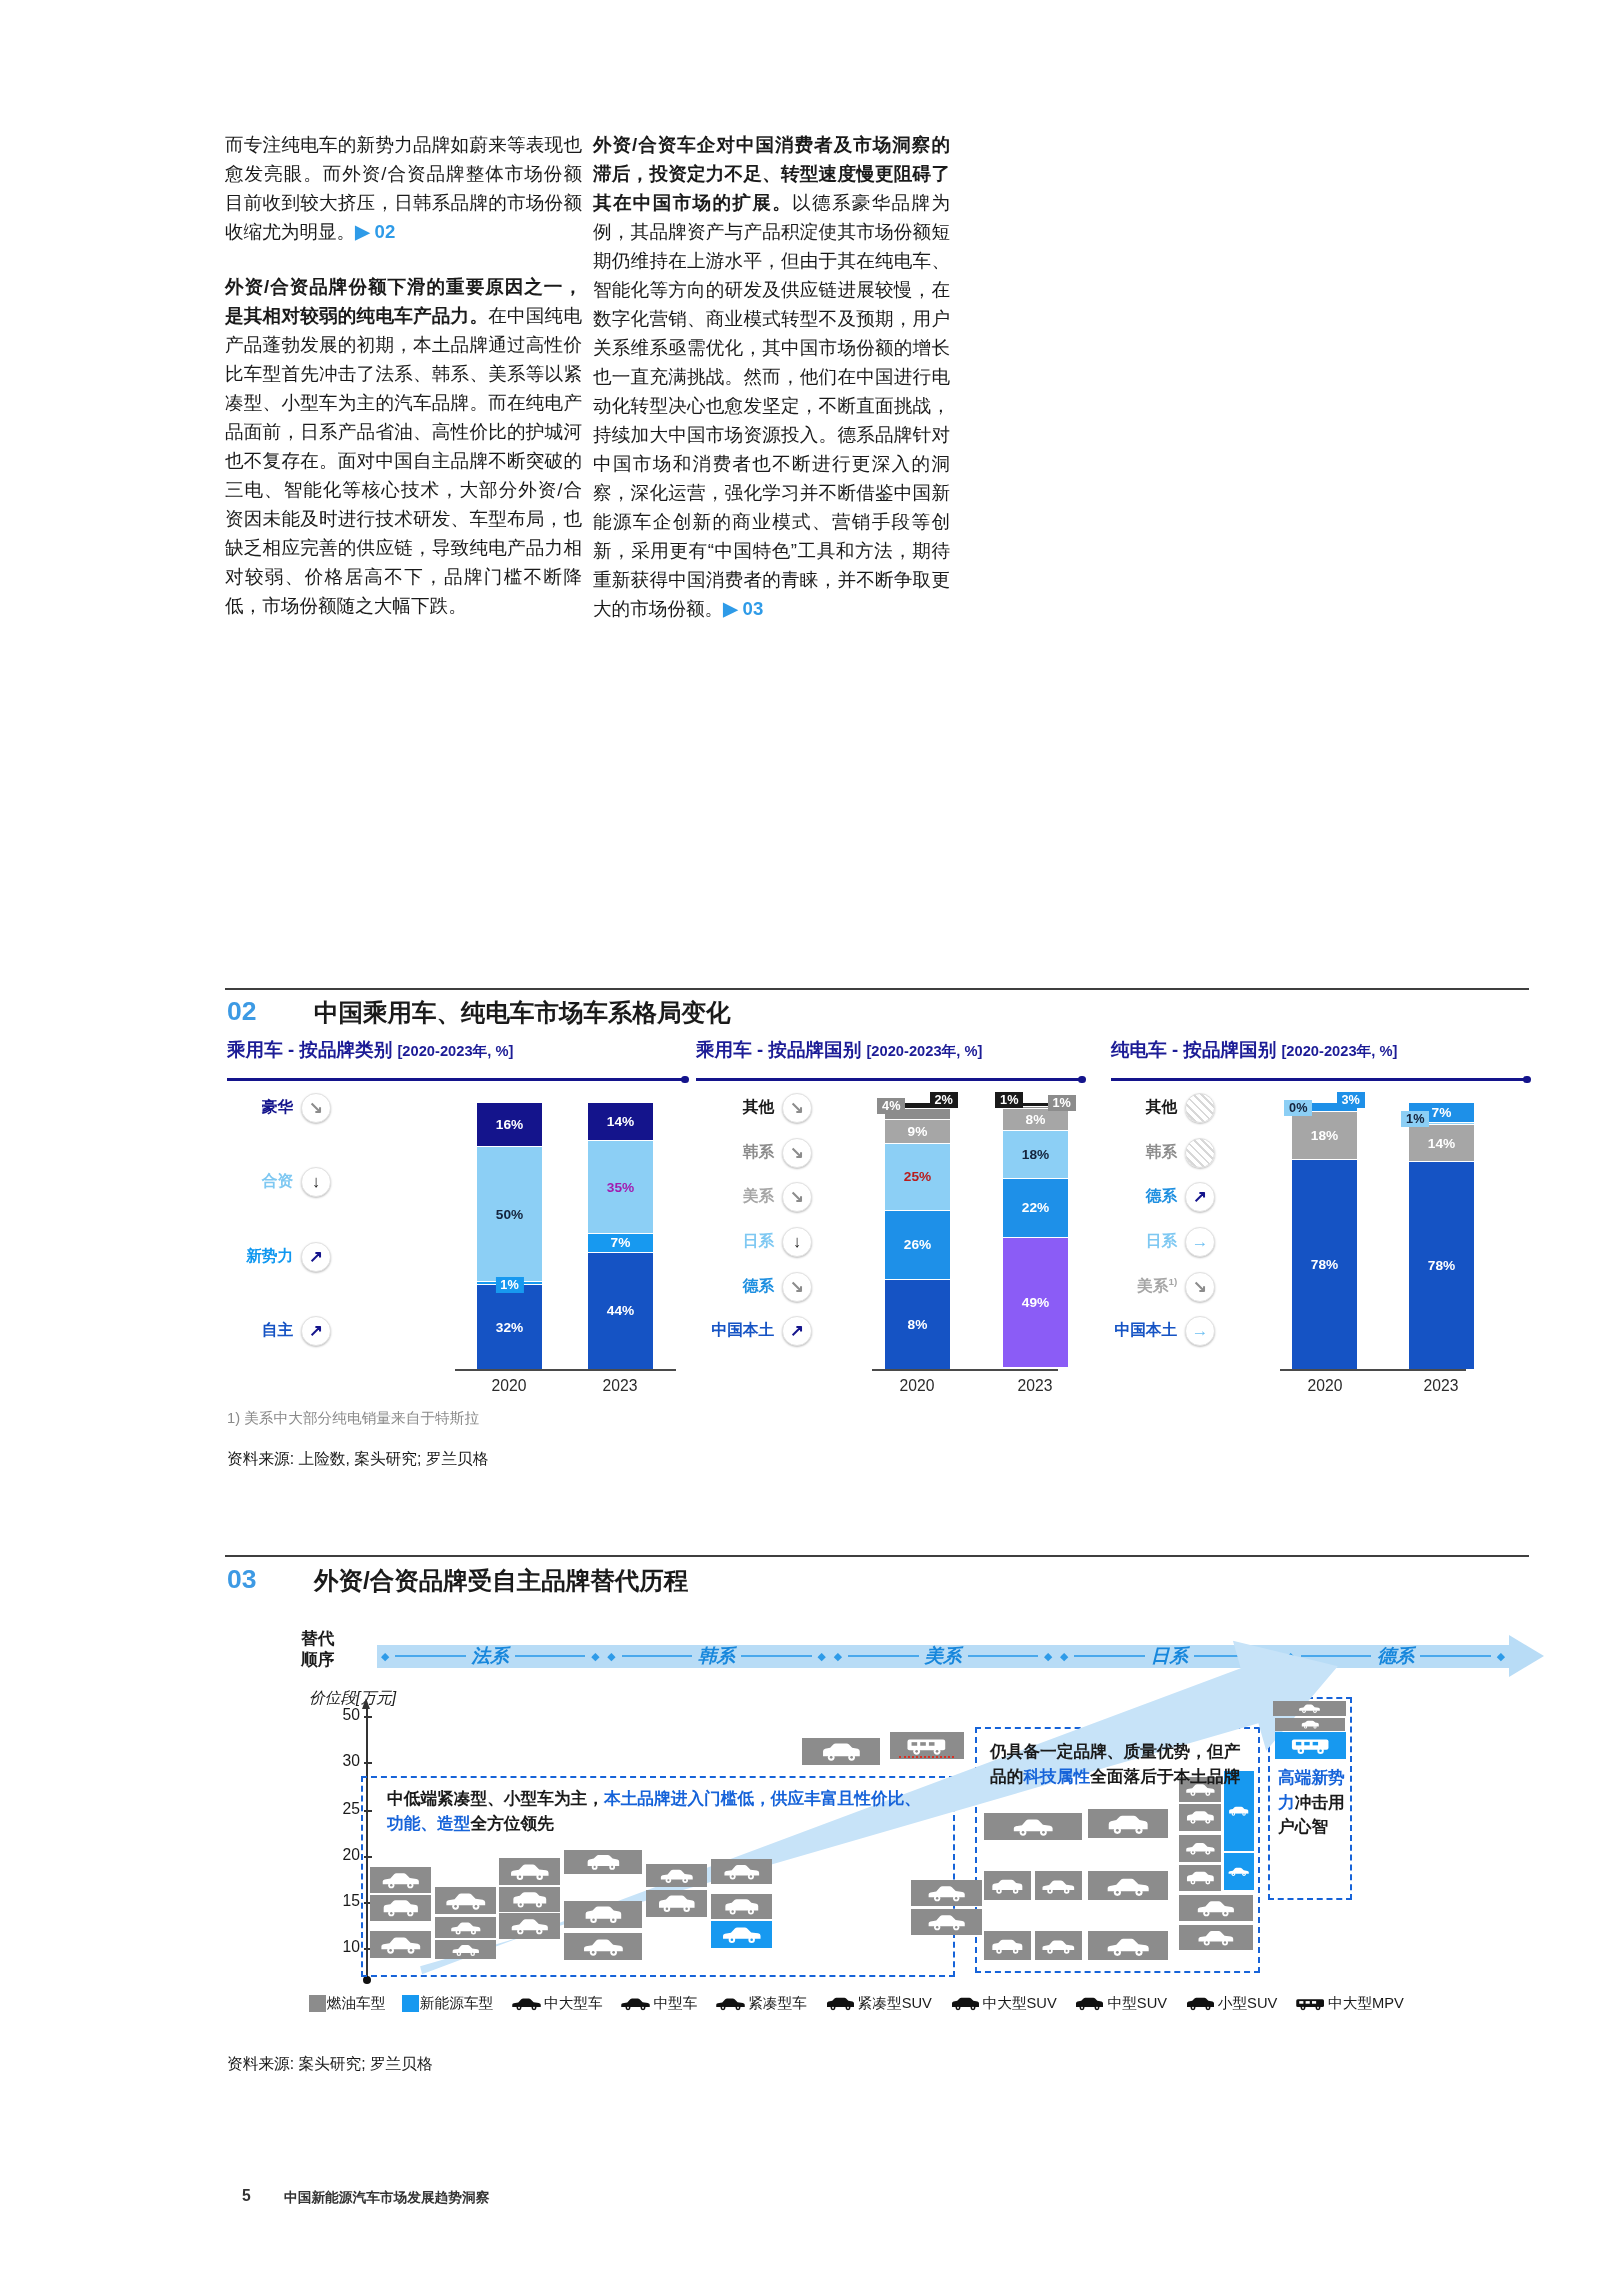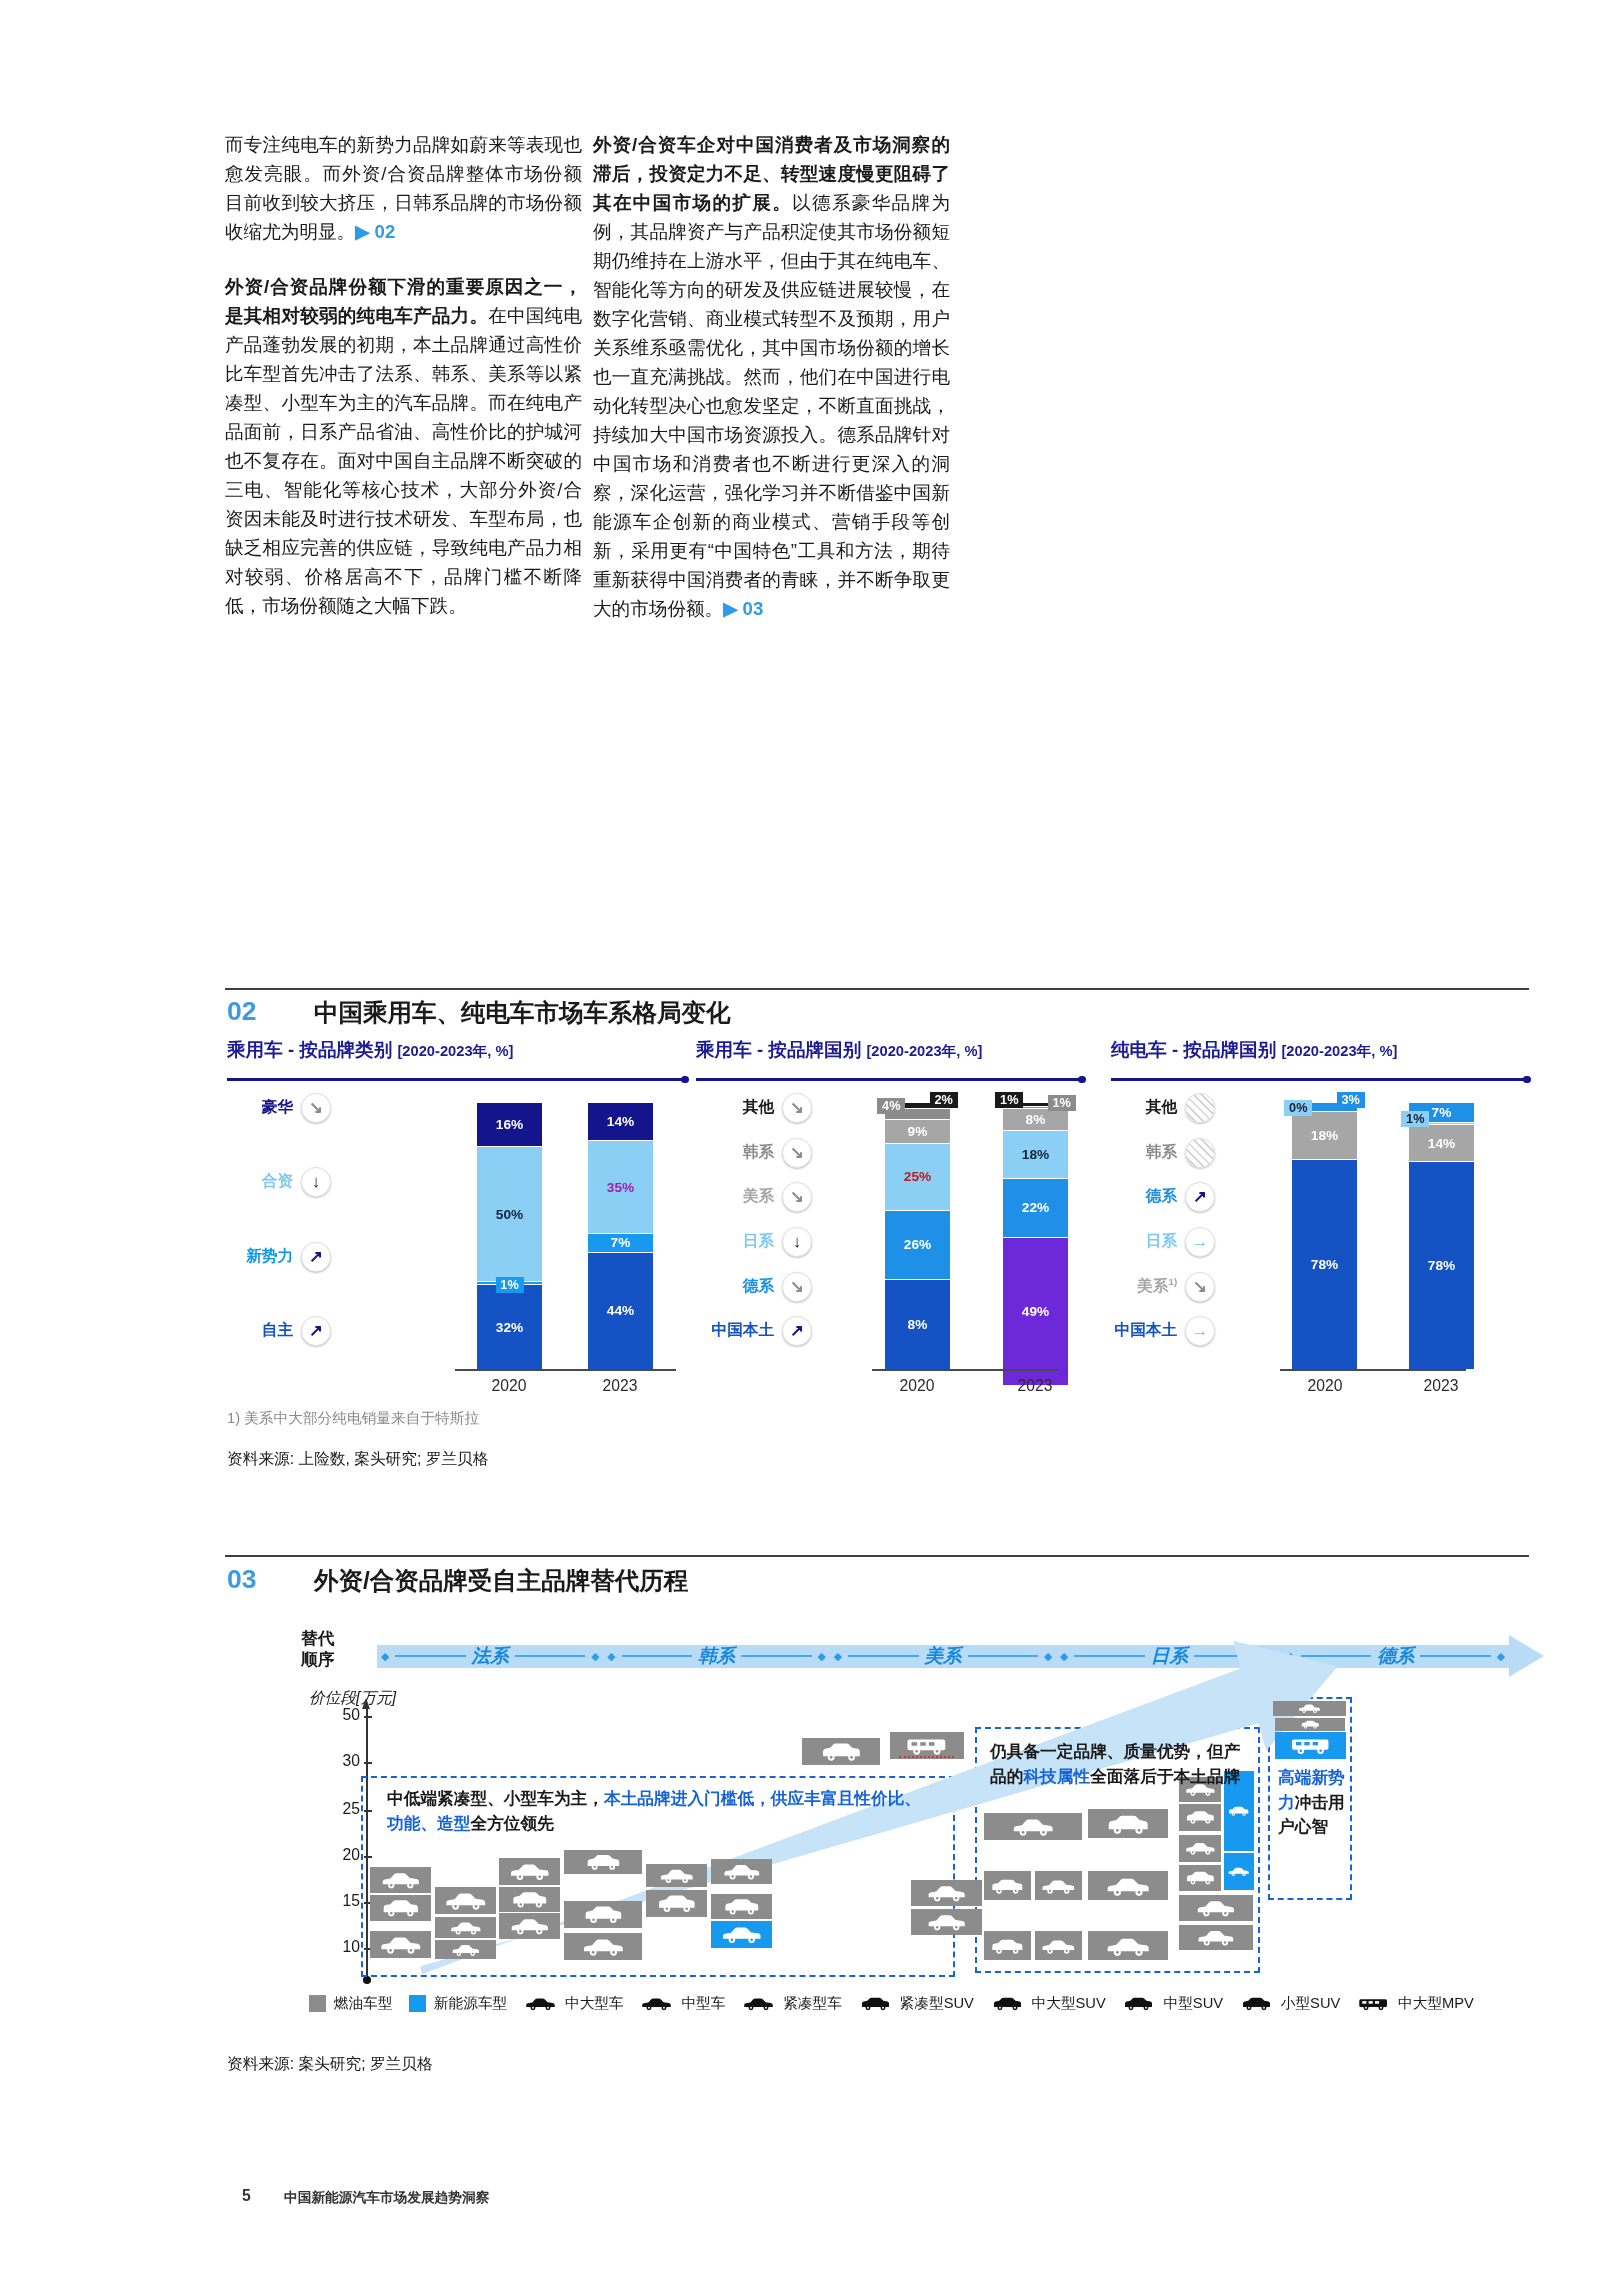--- a/index.html
+++ b/index.html
@@ -55,21 +55,21 @@
   .ytick{position:absolute;left:98px;width:37px;text-align:right;font-size:15.7px;color:#1a1a1a;}
   .ytick:after{content:"";position:absolute;right:-11.8px;top:9.8px;width:7.8px;height:2px;background:#333;}
   .dash-box{position:absolute;border:2.5px dashed #1663D9;box-sizing:border-box;}
   .box-text{position:absolute;font-size:16.7px;line-height:24.5px;font-weight:bold;z-index:6;}
   .tile{position:absolute;background:#8C8C8C;display:flex;align-items:center;justify-content:center;z-index:4;}
   .tile.ev{background:#1799F0;}
   .tile svg{width:78%;height:82%;}
   .tile.red:after{content:"";position:absolute;left:12%;bottom:1px;width:74%;border-bottom:2.9px dotted #D93025;}
   .bigarrow{position:absolute;left:0;top:0;z-index:1;}
   .legend{position:absolute;left:84px;top:367px;display:flex;align-items:center;gap:16.7px;}
-  .leg-item{display:flex;align-items:center;gap:8px;}
+  .leg-item{display:flex;align-items:center;gap:1px;}
   .leg-sw{width:16.7px;height:16.7px;}
   .leg-item svg{width:33px;height:16.7px;}
   .leg-txt{font-size:14.7px;white-space:nowrap;}
   
   .footer-num{position:absolute;left:242px;top:2187px;font-size:15.7px;font-weight:bold;color:#333;}
   .footer-title{position:absolute;left:284px;top:2189px;font-size:13.7px;font-weight:bold;color:#333;}
 </style>
 </head>
 <body>
 
@@ -162,21 +162,21 @@
         </div>
         <div class="yr" style="left: 174px; top: 340px;">2020</div>
         <div class="bar" style="left: 307px; top: 66px; height: 267px;">
           <div class="seg" style="height: 2.7px; background: rgb(26, 26, 26); color: rgb(255, 255, 255);"></div>
           <div class="callout" style="background: rgb(26, 26, 26); color: rgb(255, 255, 255); top: -10.8px; left: -7.8px;">1%</div>
           <div class="seg" style="height: 2.7px; background: rgb(140, 140, 140); color: rgb(255, 255, 255);"></div>
           <div class="callout" style="background: rgb(140, 140, 140); color: rgb(255, 255, 255); top: -8px; right: -7.8px;">1%</div>
           <div class="seg" style="height: 21.5px; background: rgb(166, 166, 166); color: rgb(255, 255, 255);">8%</div>
           <div class="seg" style="height: 48px; background: rgb(140, 207, 245); color: rgb(20, 35, 60);">18%</div>
           <div class="seg" style="height: 59px; background: rgb(30, 144, 232); color: rgb(255, 255, 255);">22%</div>
-          <div class="seg" style="height: 148px; background: #6d28d9; color: rgb(255, 255, 255);">49%</div>
+          <div class="seg" style="height: 130px; background: #8b5cf6; color: rgb(255, 255, 255);">49%</div>
         </div>
         <div class="yr" style="left: 292px; top: 340px;">2023</div>
         <div class="axis" style="left: 176px; width: 186px; top: 332px;"></div>
       </div>
       <div class="chart" style="left: 1111px; width: 421px;">
         <div class="sub-title">纯电车 - 按品牌国别 <span class="sub-bracket">[2020-2023年, %]</span></div>
         <div class="sub-underline" style="width: 417px;"></div>
         <div class="lbl-row" style="left: 0px; width: 104px; top: 56px;">
           <span class="lbl-txt" style="color: rgb(26, 26, 26);">其他</span>
           <div class="trend hatch"></div>

